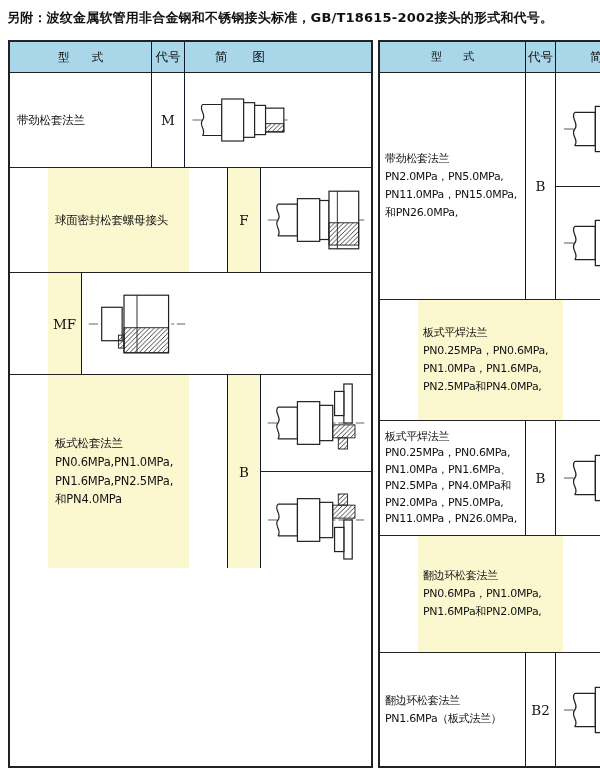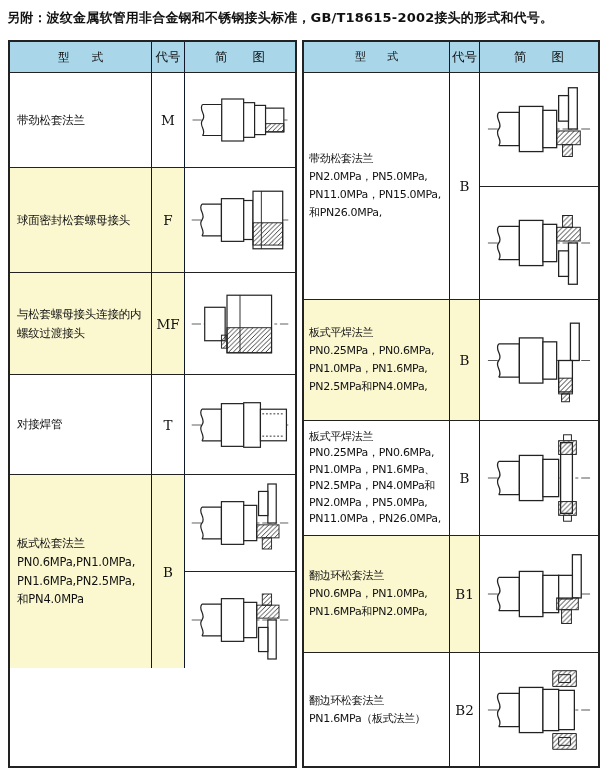--- a/index.html
+++ b/index.html
@@ -23,21 +23,21 @@
   .tbl.right .c-type { width:145px; font-size:11px;  letter-spacing:-0.3px; padding:4px 5px; }
   .c-code { display:flex; align-items:center; justify-content:center;
             font-family:"DejaVu Serif", serif; font-size:13.5px; }
   .tbl.left  .c-code { width:33px; }
   .tbl.right .c-code { width:30px; }
   .c-diag { display:flex; flex-direction:column; }
   .tbl.left  .c-diag { width:111px; }
   .tbl.right .c-diag { width:119px; }
   .sub { flex:1; display:flex; align-items:center; justify-content:center; background:#fff; }
   .sub + .sub { border-top:1px solid #222; }
-  .hl { background:#FBF8D0; }
+  .hl { background:#FBF8D0;margin-left:38px; }
   .rr2 .c-type { line-height:1.5; }
   
   .lr0{height:95px} .lr1{height:105px} .lr2{height:98px} .lr3{height:102px}
   .lr4{height:100px} .lr5{height:194px}
   .rr0{height:227px} .rr1{height:121px} .rr2{height:115px} .rr3{height:117px} .rr4{height:114px}
   svg.diag { display:block; }
   .hidden-defs { position:absolute; width:0; height:0; }
 </style>
 </head>
 <body>
@@ -96,53 +96,35 @@
             <rect x="70" y="15" width="32" height="62" fill="#fff" stroke="#222" stroke-width="1.3"></rect>
             <line x1="79" y1="15" x2="79" y2="77" stroke="#222" stroke-width="1"></line>
             <rect x="70" y="49" width="32" height="24" fill="url(#hatch)" stroke="#222" stroke-width="1"></rect>
           </svg>
         </div>
           </div>
       </div>
 
 
       <div class="row lr3">
-        <div class="cell c-type hl">与松套螺母接头连接的内
-螺纹过渡接头</div>
         <div class="cell c-code hl">MF</div>
         <div class="cell c-diag">
             <div class="sub">
           <svg class="diag" width="104" height="92" viewBox="0 0 112 92">
             <line x1="4" y1="46" x2="108" y2="46" stroke="#555" stroke-width="1" stroke-dasharray="10 3 3 3"></line>
             <rect x="18" y="28" width="22" height="36" fill="#fff" stroke="#222" stroke-width="1.3"></rect>
             <rect x="42" y="15" width="48" height="62" fill="#fff" stroke="#222" stroke-width="1.3"></rect>
             <line x1="56" y1="15" x2="56" y2="77" stroke="#222" stroke-width="1"></line>
             <rect x="42" y="50" width="48" height="27" fill="url(#hatch)" stroke="#222" stroke-width="1"></rect>
             <rect x="36" y="58" width="6" height="14" fill="url(#hatch)" stroke="#222" stroke-width="1"></rect>
           </svg>
         </div>
           </div>
       </div>
 
-      <div class="row lr4">
-        <div class="cell c-type">对接焊管</div>
-        <div class="cell c-code">T</div>
-        <div class="cell c-diag">
-            <div class="sub">
-          <svg class="diag" width="104" height="88" viewBox="0 0 112 92">
-            <line x1="4" y1="46" x2="108" y2="46" stroke="#555" stroke-width="1" stroke-dasharray="10 3 3 3"></line>
-            <use href="#hose"></use>
-            <rect x="60" y="22" width="18" height="48" fill="#fff" stroke="#222" stroke-width="1.3"></rect>
-            <rect x="78" y="29" width="28" height="34" fill="#fff" stroke="#222" stroke-width="1.3"></rect>
-            <line x1="80" y1="34" x2="104" y2="34" stroke="#222" stroke-width="1" stroke-dasharray="2 2"></line>
-            <line x1="80" y1="58" x2="104" y2="58" stroke="#222" stroke-width="1" stroke-dasharray="2 2"></line>
-          </svg>
-        </div>
-          </div>
-      </div>
 
       <div class="row lr5">
         <div class="cell c-type hl">板式松套法兰
 PN0.6MPa,PN1.0MPa,
 PN1.6MPa,PN2.5MPa,
 和PN4.0MPa</div>
         <div class="cell c-code hl">B</div>
         <div class="cell c-diag">
           <div class="sub">
             <svg class="diag" width="104" height="90" viewBox="0 0 112 92">

